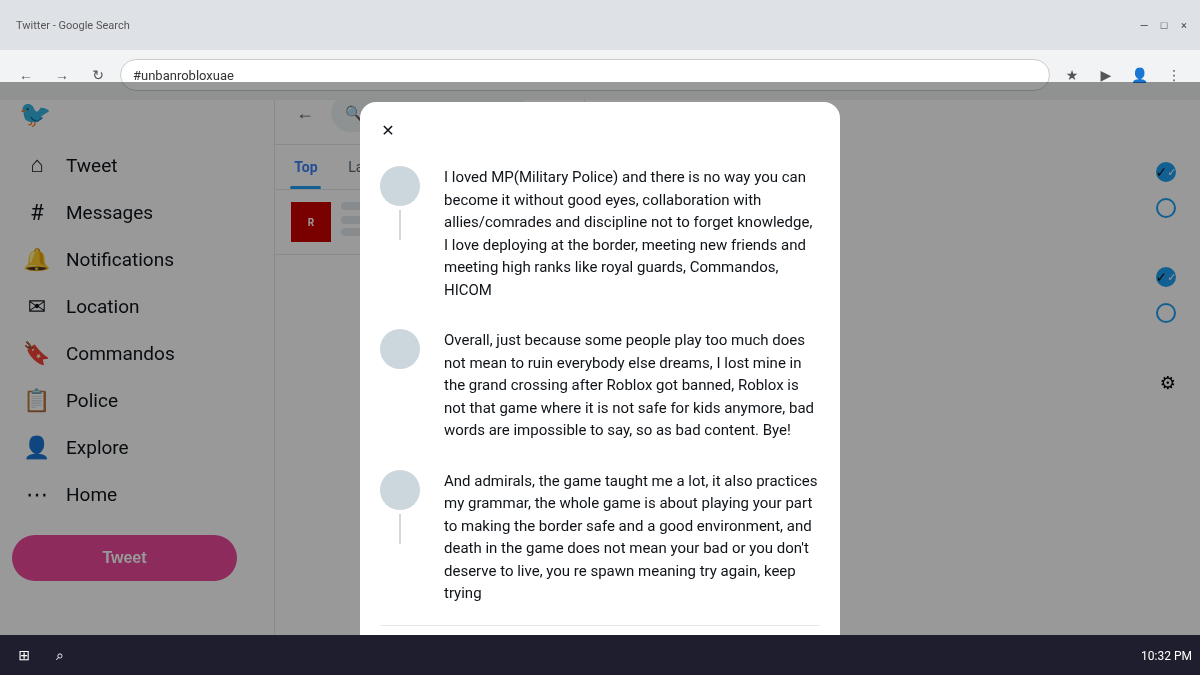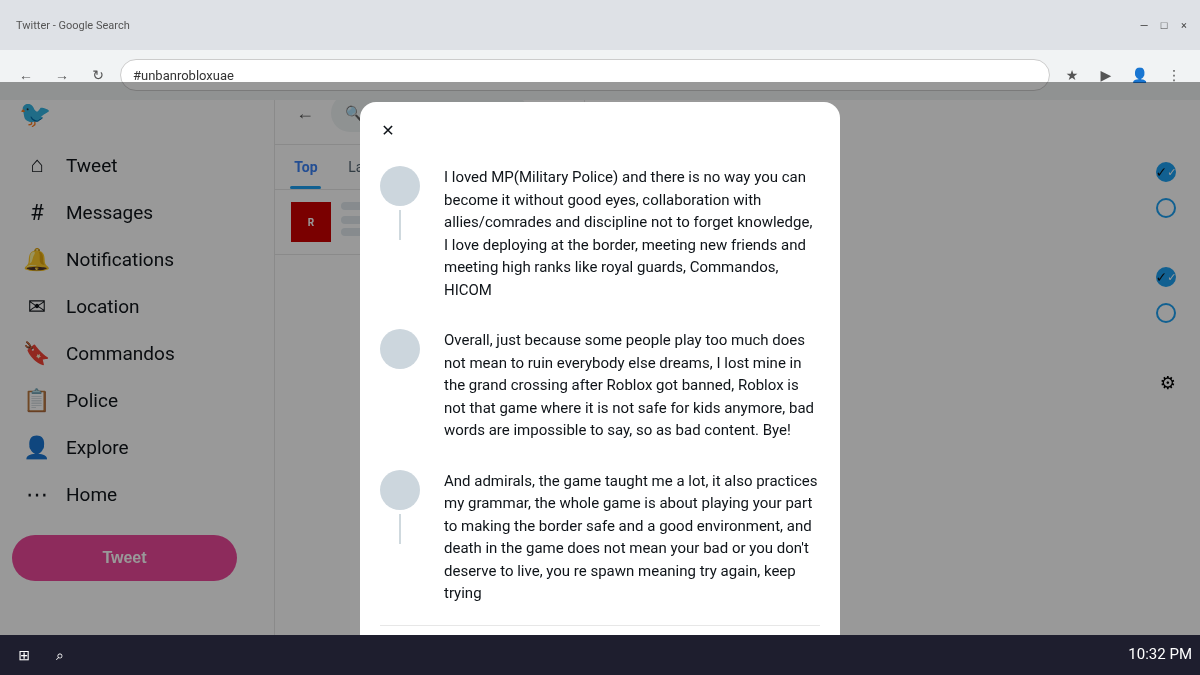--- a/index.html
+++ b/index.html
@@ -534,15 +534,15 @@
       <div style="width:36px;height:36px;border-radius:50%;background:#17bf63;display:flex;align-items:center;justify-content:center;color:white;font-size:16px;cursor:pointer;">⟲</div>
       <div style="width:36px;height:36px;border-radius:50%;background:#e0245e;display:flex;align-items:center;justify-content:center;color:white;font-size:16px;cursor:pointer;">♥</div>
     </div>
   </div>
 </div>
 
 <div class="taskbar">
   <div class="taskbar-icon">⊞</div>
   <div class="taskbar-icon">⌕</div>
   <div class="taskbar-systray">
-    <span style="margin-left:auto;position:fixed;right:8px;bottom:12px;color:#fff;font-size:15px;">10:32 PM</span>
+    <span style="margin-left:auto;position:fixed;right:8px;bottom:12px;color:#fff;font-size:12px;">10:32 PM</span>
   </div>
 </div>
 
 </body></html>

